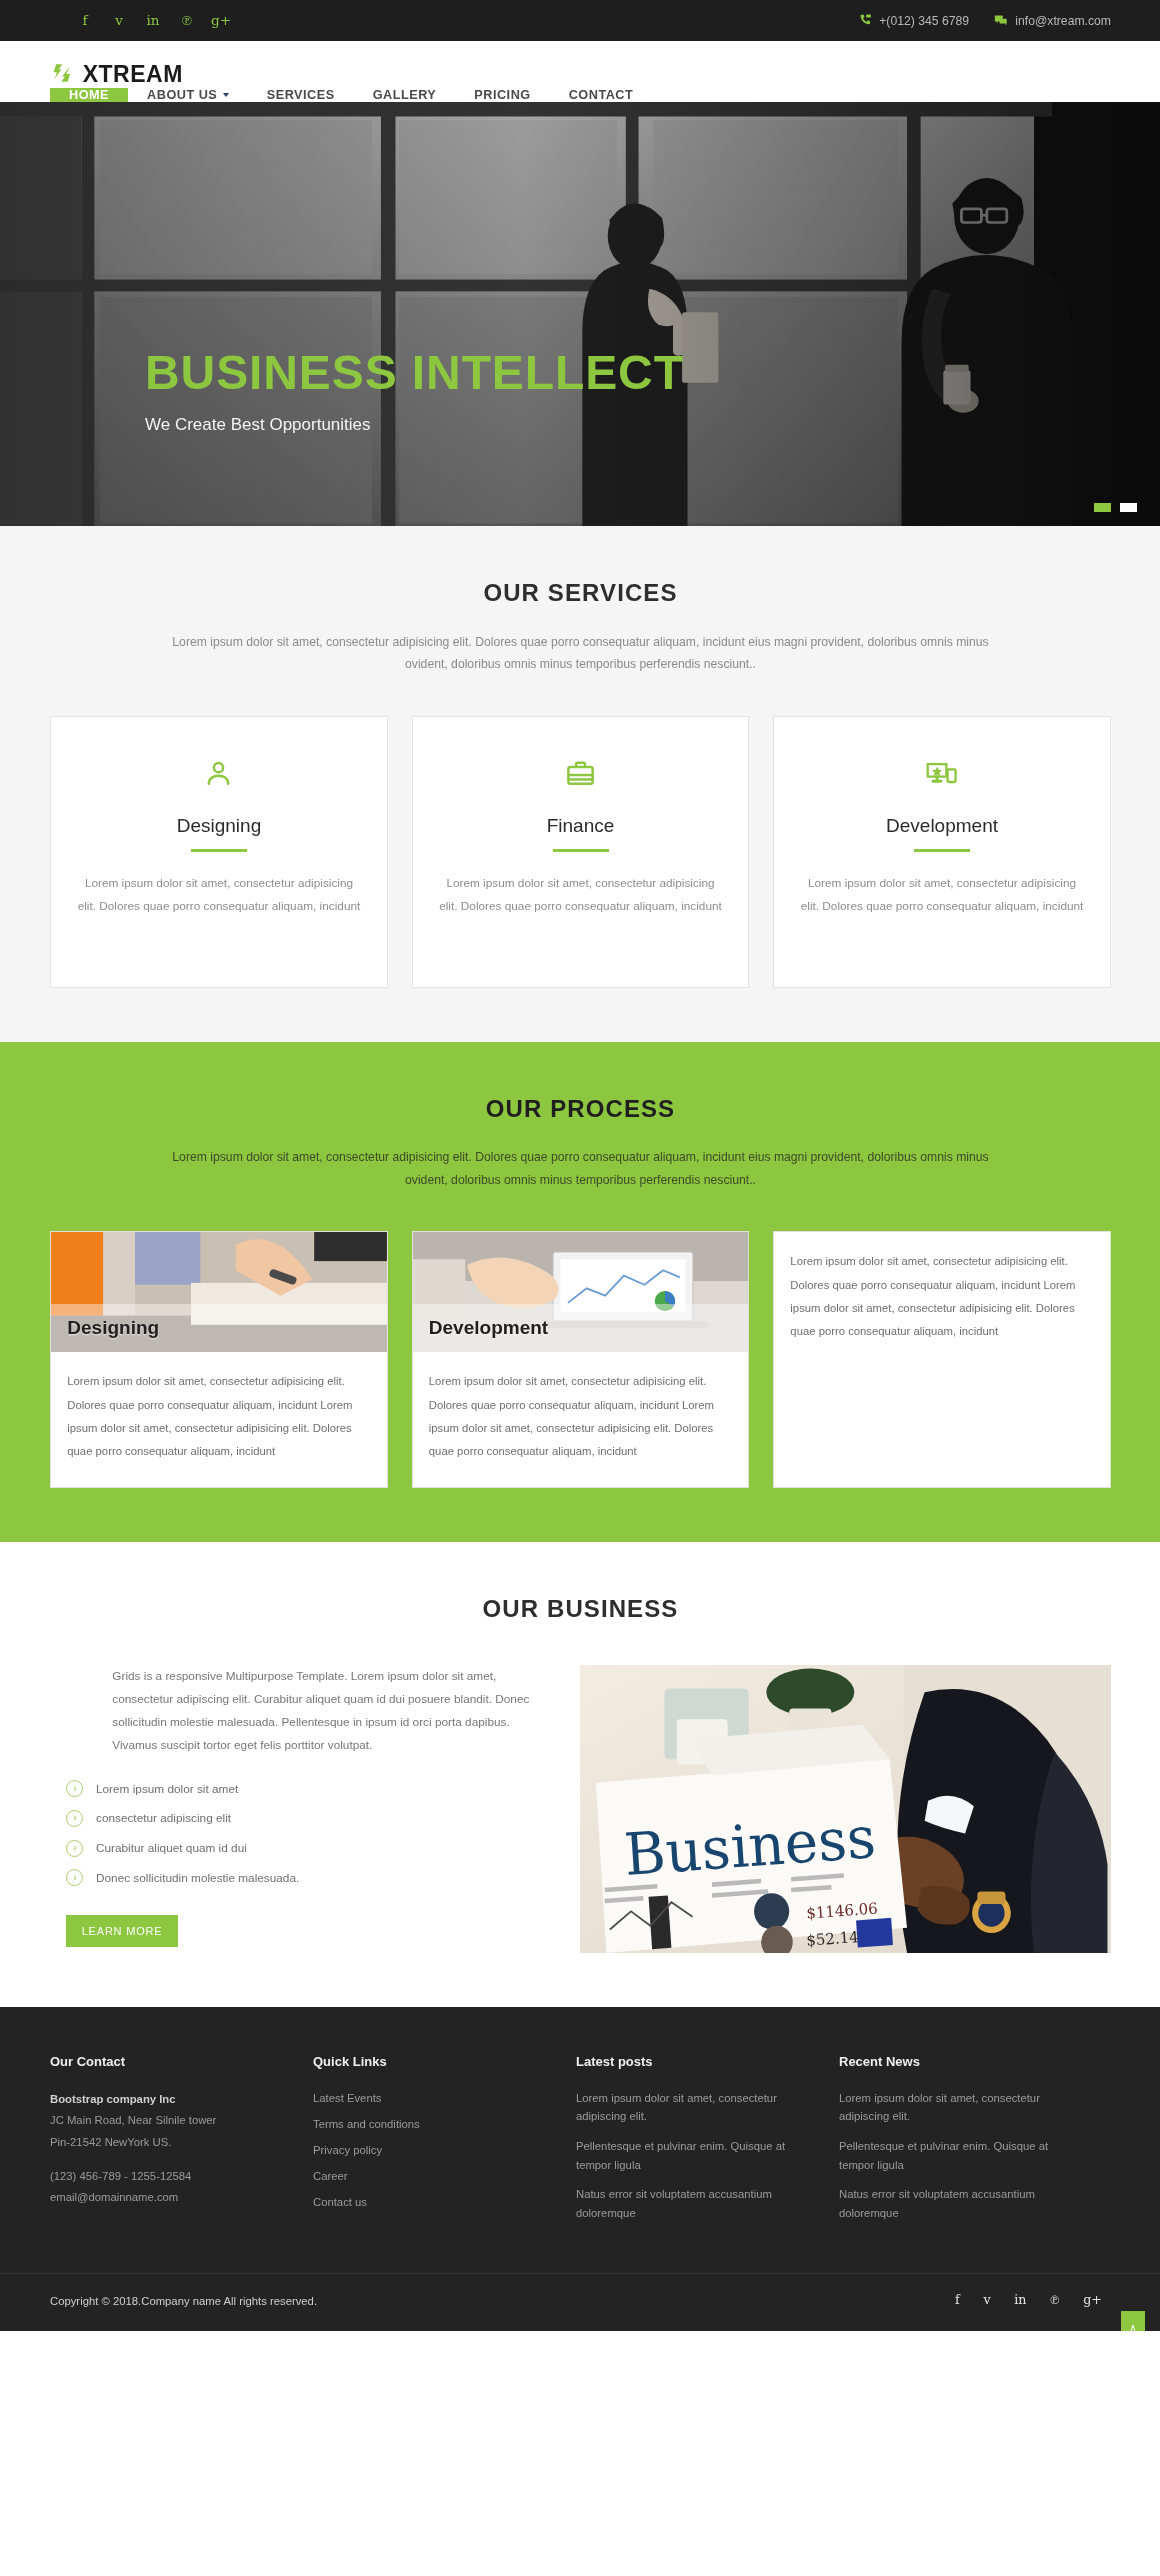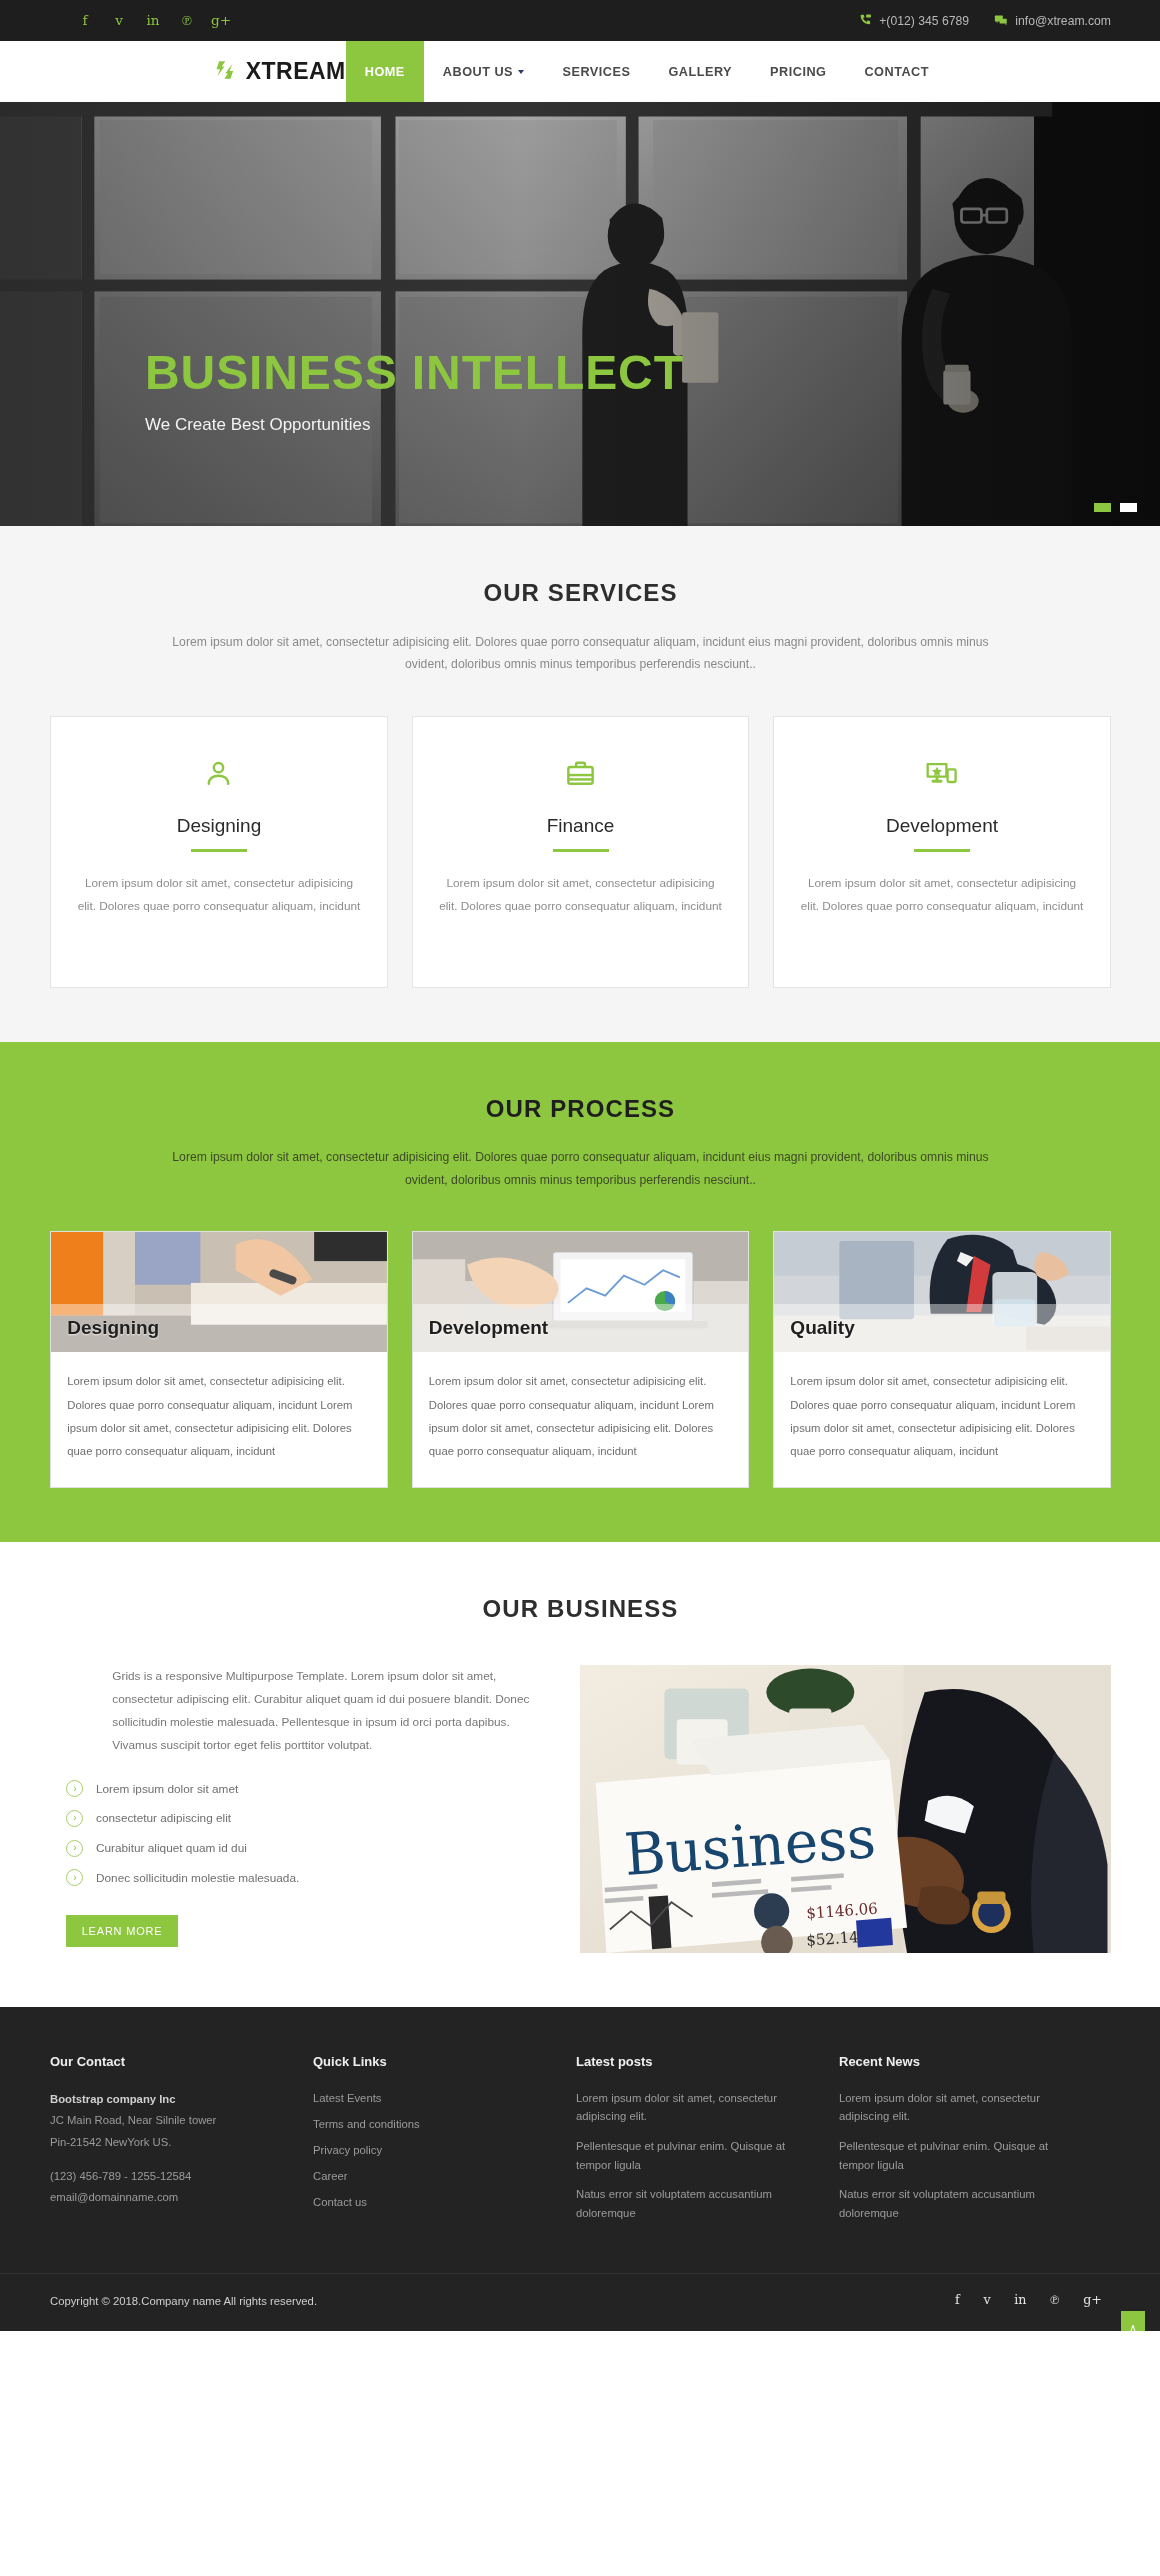--- a/index.html
+++ b/index.html
@@ -37,21 +37,21 @@
   }
   .top-contact .ci svg { display: block; }
 
   
   .navbar {
     background: #fff;
     height: 61px;
     display: flex;
     align-items: stretch;
   }
-  .navbar .wrap { display: flex; align-items: stretch; justify-content: center; }
+  .navbar .wrap { display: flex; align-items: stretch; justify-content: flex-end; flex-direction: column; }
   .brand {
     display: flex; align-items: center; gap: 8.2px;
     text-decoration: none;
   }
   .brand .logo-mark { display:block; }
   .brand .logo-text {
     font-family: "Liberation Sans", sans-serif;
     font-weight: bold;
     font-size: 23px;
     letter-spacing: 0.5px;
@@ -537,37 +537,20 @@
             <rect x="140" y="98" width="176" height="8" rx="3" fill="#cfcbc4"></rect>
             <path d="M58 36 q44 -20 88 10 q16 12 6 28 q-30 18 -62 4 q-26 -12 -32 -42z" fill="#f3d4b6"></path>
             <rect x="0" y="30" width="56" height="72" fill="#ded8d0"></rect>
           </svg>
           <div class="proc-cap">Development</div>
         </div>
         <div class="proc-body">Lorem ipsum dolor sit amet, consectetur adipisicing elit. Dolores quae porro consequatur aliquam, incidunt Lorem ipsum dolor sit amet, consectetur adipisicing elit. Dolores quae porro consequatur aliquam, incidunt</div>
       </div>
 
       <div class="proc-card">
-        <div class="proc-img">
-          <svg class="ph" width="100%" height="120" viewBox="0 0 360 132" preserveAspectRatio="none">
-            <rect width="360" height="132" fill="#d2d6da"></rect>
-            <rect x="0" y="0" width="360" height="48" fill="#c6ccd3"></rect>
-            <rect x="0" y="92" width="360" height="40" fill="#e8e6e1"></rect>
-            <rect x="70" y="10" width="80" height="86" rx="3" fill="#a8b4c2"></rect>
-            <path d="M186 8 q40 -14 70 12 l22 70 l-110 0 q-6 -52 18 -82z" fill="#1f2733"></path>
-            <path d="M214 26 l18 10 l-10 52 l-16 0 z" fill="#d23b3b"></path>
-            <path d="M200 22 l14 6 l-8 10 l-10 -6z" fill="#f2f2f2"></path>
-            <path d="M256 34 q34 8 44 34 q8 22 -10 34 l-40 -8 z" fill="#1f2733"></path>
-            <path d="M286 22 q26 4 30 24 q-18 14 -34 2 q-8 -14 4 -26z" fill="#e8c0a0"></path>
-            <rect x="234" y="44" width="48" height="60" rx="6" fill="#e8eef3" opacity="0.85"></rect>
-            <rect x="236" y="74" width="44" height="30" rx="4" fill="#cfe0ea" opacity="0.9"></rect>
-            <rect x="270" y="104" width="90" height="26" fill="#ddd8cf"></rect>
-          </svg>
-          <div class="proc-cap">Quality</div>
-        </div>
         <div class="proc-body">Lorem ipsum dolor sit amet, consectetur adipisicing elit. Dolores quae porro consequatur aliquam, incidunt Lorem ipsum dolor sit amet, consectetur adipisicing elit. Dolores quae porro consequatur aliquam, incidunt</div>
       </div>
 
     </div>
   </div>
 </div>
 
 <div class="section business">
   <div class="wrap">
     <h2 class="sec-title">OUR BUSINESS</h2>

